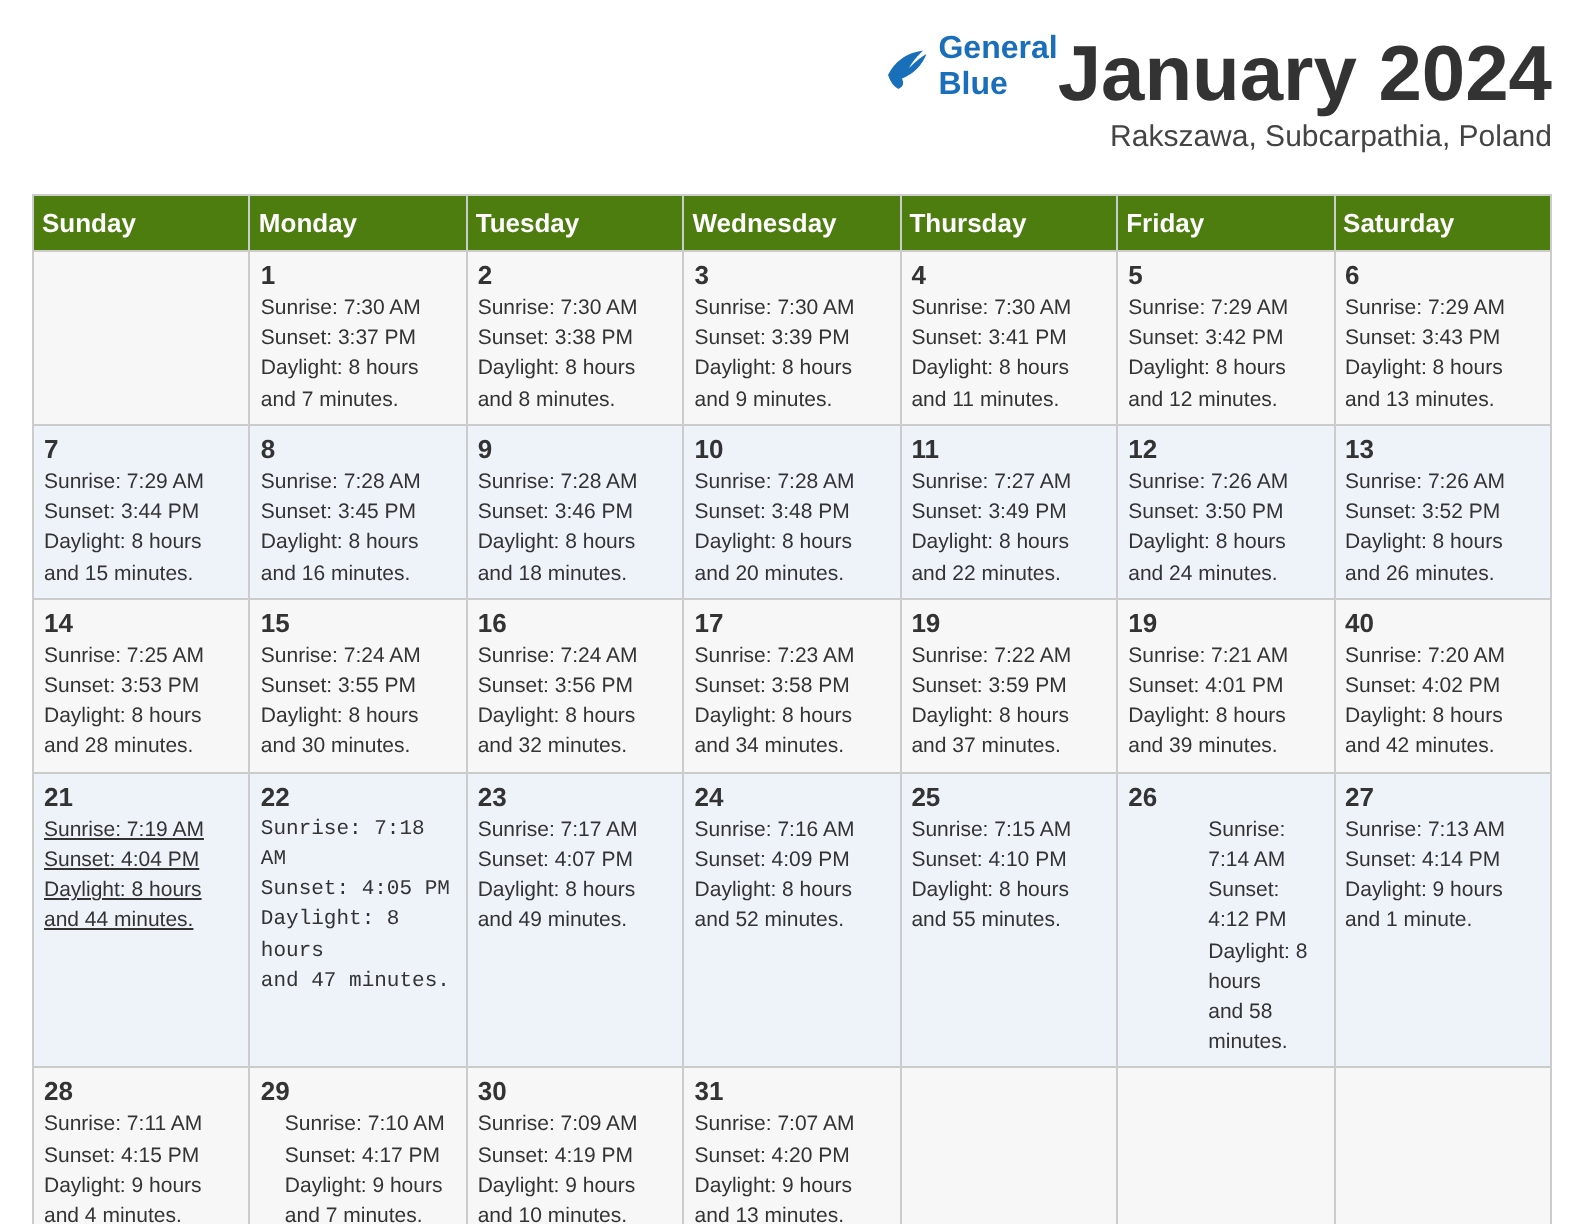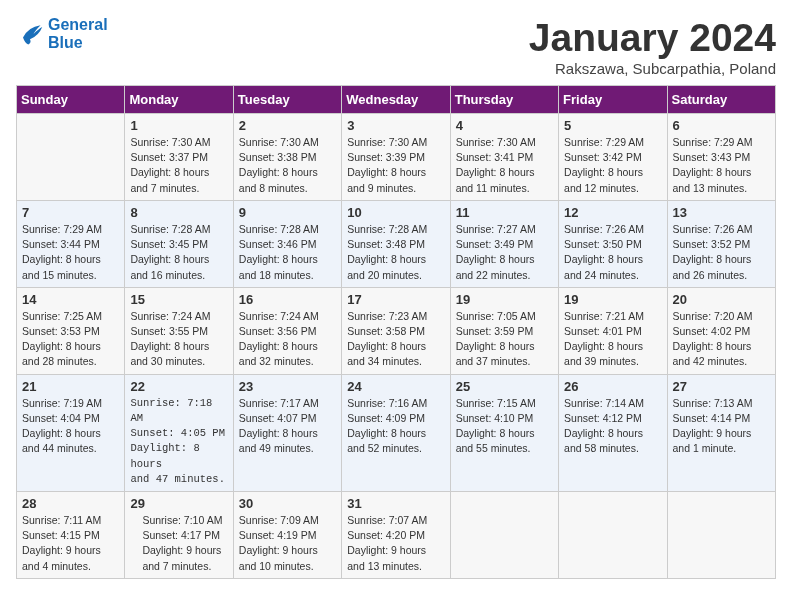--- a/index.html
+++ b/index.html
@@ -5,23 +5,23 @@
     * { margin: 0; padding: 0; box-sizing: border-box; }
     body {
       font-family: Arial, sans-serif;
       background: #fff;
       width: 792px;
       min-height: 612px;
       padding: 16px;
     }
     .header {
       display: flex;
-      justify-content: space-between;
+      justify-content: flex-end;
       align-items: flex-start;
-      margin-bottom: 8px;
+      margin-bottom: 20px;
     }
     .logo {
       display: flex;
       align-items: center;
       gap: 4px;
     }
     .logo-bird {
       width: 28px;
       height: 28px;
     }
@@ -36,21 +36,21 @@
     .subtitle {
       font-size: 15px;
       color: #444;
     }
     table {
       width: 100%;
       border-collapse: collapse;
       font-size: 11px;
     }
     thead tr th {
-      background-color: #701a75;
+      background-color: #4d7c0f;
       color: #fff;
       padding: 6px 4px;
       text-align: left;
       font-size: 13px;
       font-weight: bold;
       border: 1px solid #ccc;
     }
     tbody tr td {
       border: 1px solid #ccc;
       vertical-align: top;
@@ -232,44 +232,44 @@
         </td>
         <td>
           <span class="day-number">17</span>
           <div class="day-info" style="white-space: pre-line;">Sunrise: 7:23 AM
 Sunset: 3:58 PM
 Daylight: 8 hours
 and 34 minutes.</div>
         </td>
         <td>
           <span class="day-number">19</span>
-          <div class="day-info" style="white-space: pre-line;">Sunrise: 7:05 AM
+          <div class="day-info" style="white-space: pre-line;">Sunrise: 7:22 AM
 Sunset: 3:59 PM
 Daylight: 8 hours
 and 37 minutes.</div>
         </td>
         <td>
           <span class="day-number">19</span>
           <div class="day-info" style="white-space: pre-line;">Sunrise: 7:21 AM
 Sunset: 4:01 PM
 Daylight: 8 hours
 and 39 minutes.</div>
         </td>
         <td>
-          <span class="day-number">20</span>
+          <span class="day-number">40</span>
           <div class="day-info" style="white-space: pre-line;">Sunrise: 7:20 AM
 Sunset: 4:02 PM
 Daylight: 8 hours
 and 42 minutes.</div>
         </td>
       </tr>
       <tr>
         <td>
           <span class="day-number">21</span>
-          <div class="day-info" style="white-space: pre-line;">Sunrise: 7:19 AM
+          <div class="day-info" style="white-space: pre-line; text-decoration: underline;">Sunrise: 7:19 AM
 Sunset: 4:04 PM
 Daylight: 8 hours
 and 44 minutes.</div>
         </td>
         <td>
           <span class="day-number">22</span>
           <div class="day-info" style="white-space: pre-line; font-family: Liberation Mono, monospace;">Sunrise: 7:18 AM
 Sunset: 4:05 PM
 Daylight: 8 hours
 and 47 minutes.</div>
@@ -290,21 +290,21 @@
         </td>
         <td>
           <span class="day-number">25</span>
           <div class="day-info" style="white-space: pre-line;">Sunrise: 7:15 AM
 Sunset: 4:10 PM
 Daylight: 8 hours
 and 55 minutes.</div>
         </td>
         <td>
           <span class="day-number">26</span>
-          <div class="day-info" style="white-space: pre-line;">Sunrise: 7:14 AM
+          <div class="day-info" style="white-space: pre-line; margin-left: 40px;">Sunrise: 7:14 AM
 Sunset: 4:12 PM
 Daylight: 8 hours
 and 58 minutes.</div>
         </td>
         <td>
           <span class="day-number">27</span>
           <div class="day-info" style="white-space: pre-line;">Sunrise: 7:13 AM
 Sunset: 4:14 PM
 Daylight: 9 hours
 and 1 minute.</div>

